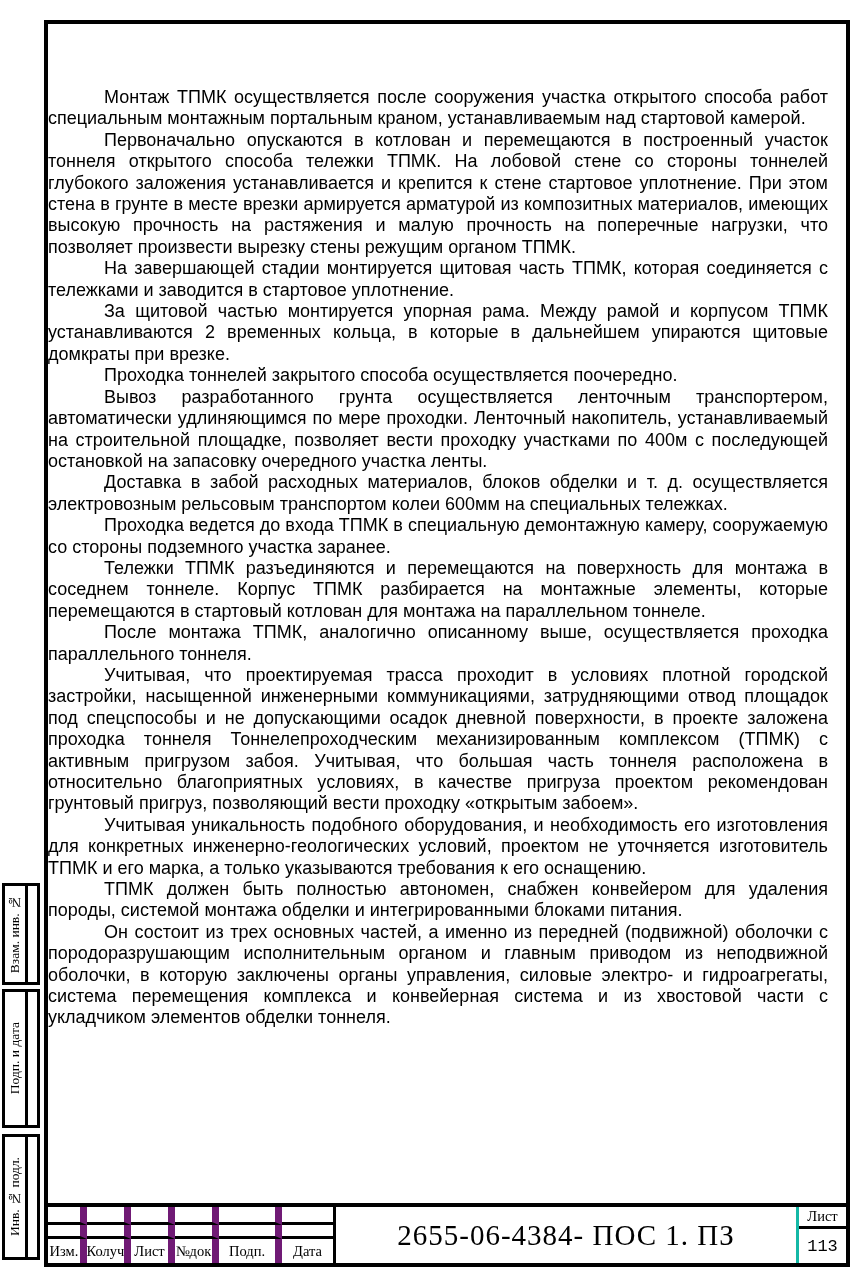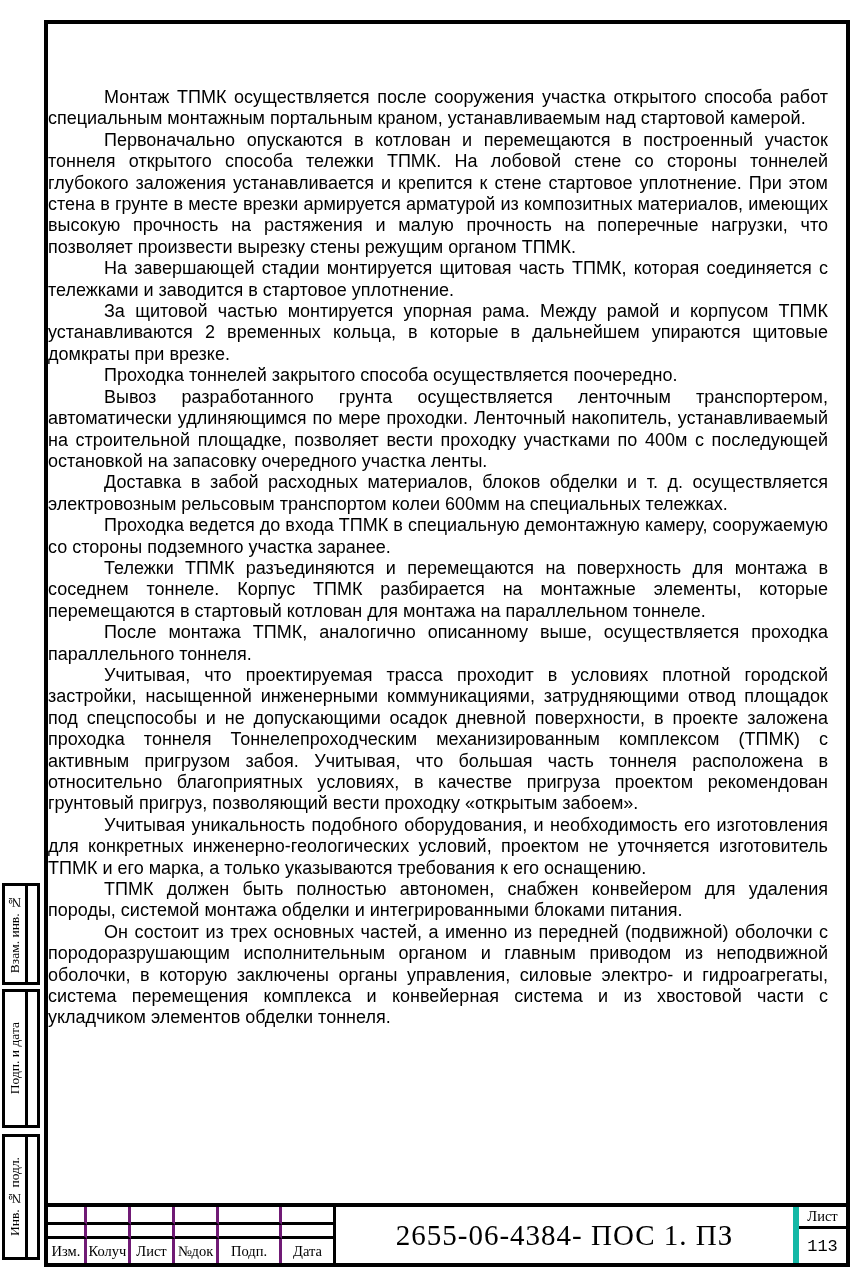--- a/index.html
+++ b/index.html
@@ -87,35 +87,35 @@
   }
   .tb-left {
     width: 288px;
     box-sizing: border-box;
     border-right: 3px solid #000;
     display: grid;
     grid-template-columns: 39px 44px 44px 44px 63px 1fr;
     grid-template-rows: 18px 14px 1fr;
   }
   .tb-left > div {
-    border-right: 3px solid #701a75;
+    border-right: 7px solid #701a75;
     border-bottom: 3px solid #000;
     display: flex;
     align-items: center;
     justify-content: center;
     font-family: "Liberation Serif", serif;
     font-size: 14.5px;
     overflow: hidden;
     white-space: nowrap;
   }
   .tb-left > div:nth-child(6n) { border-right: none; }
   .tb-left > div:nth-child(n+13) { border-bottom: none; }
   .tb-center {
     flex: 1;
-    border-right: 6px solid #14b8a6;
+    border-right: 3px solid #14b8a6;
     display: flex;
     align-items: center;
     justify-content: center;
     font-family: "Liberation Serif", serif;
     font-size: 29px;
     letter-spacing: 1px;
   }
   .tb-right {
     width: 47px;
     display: flex;

